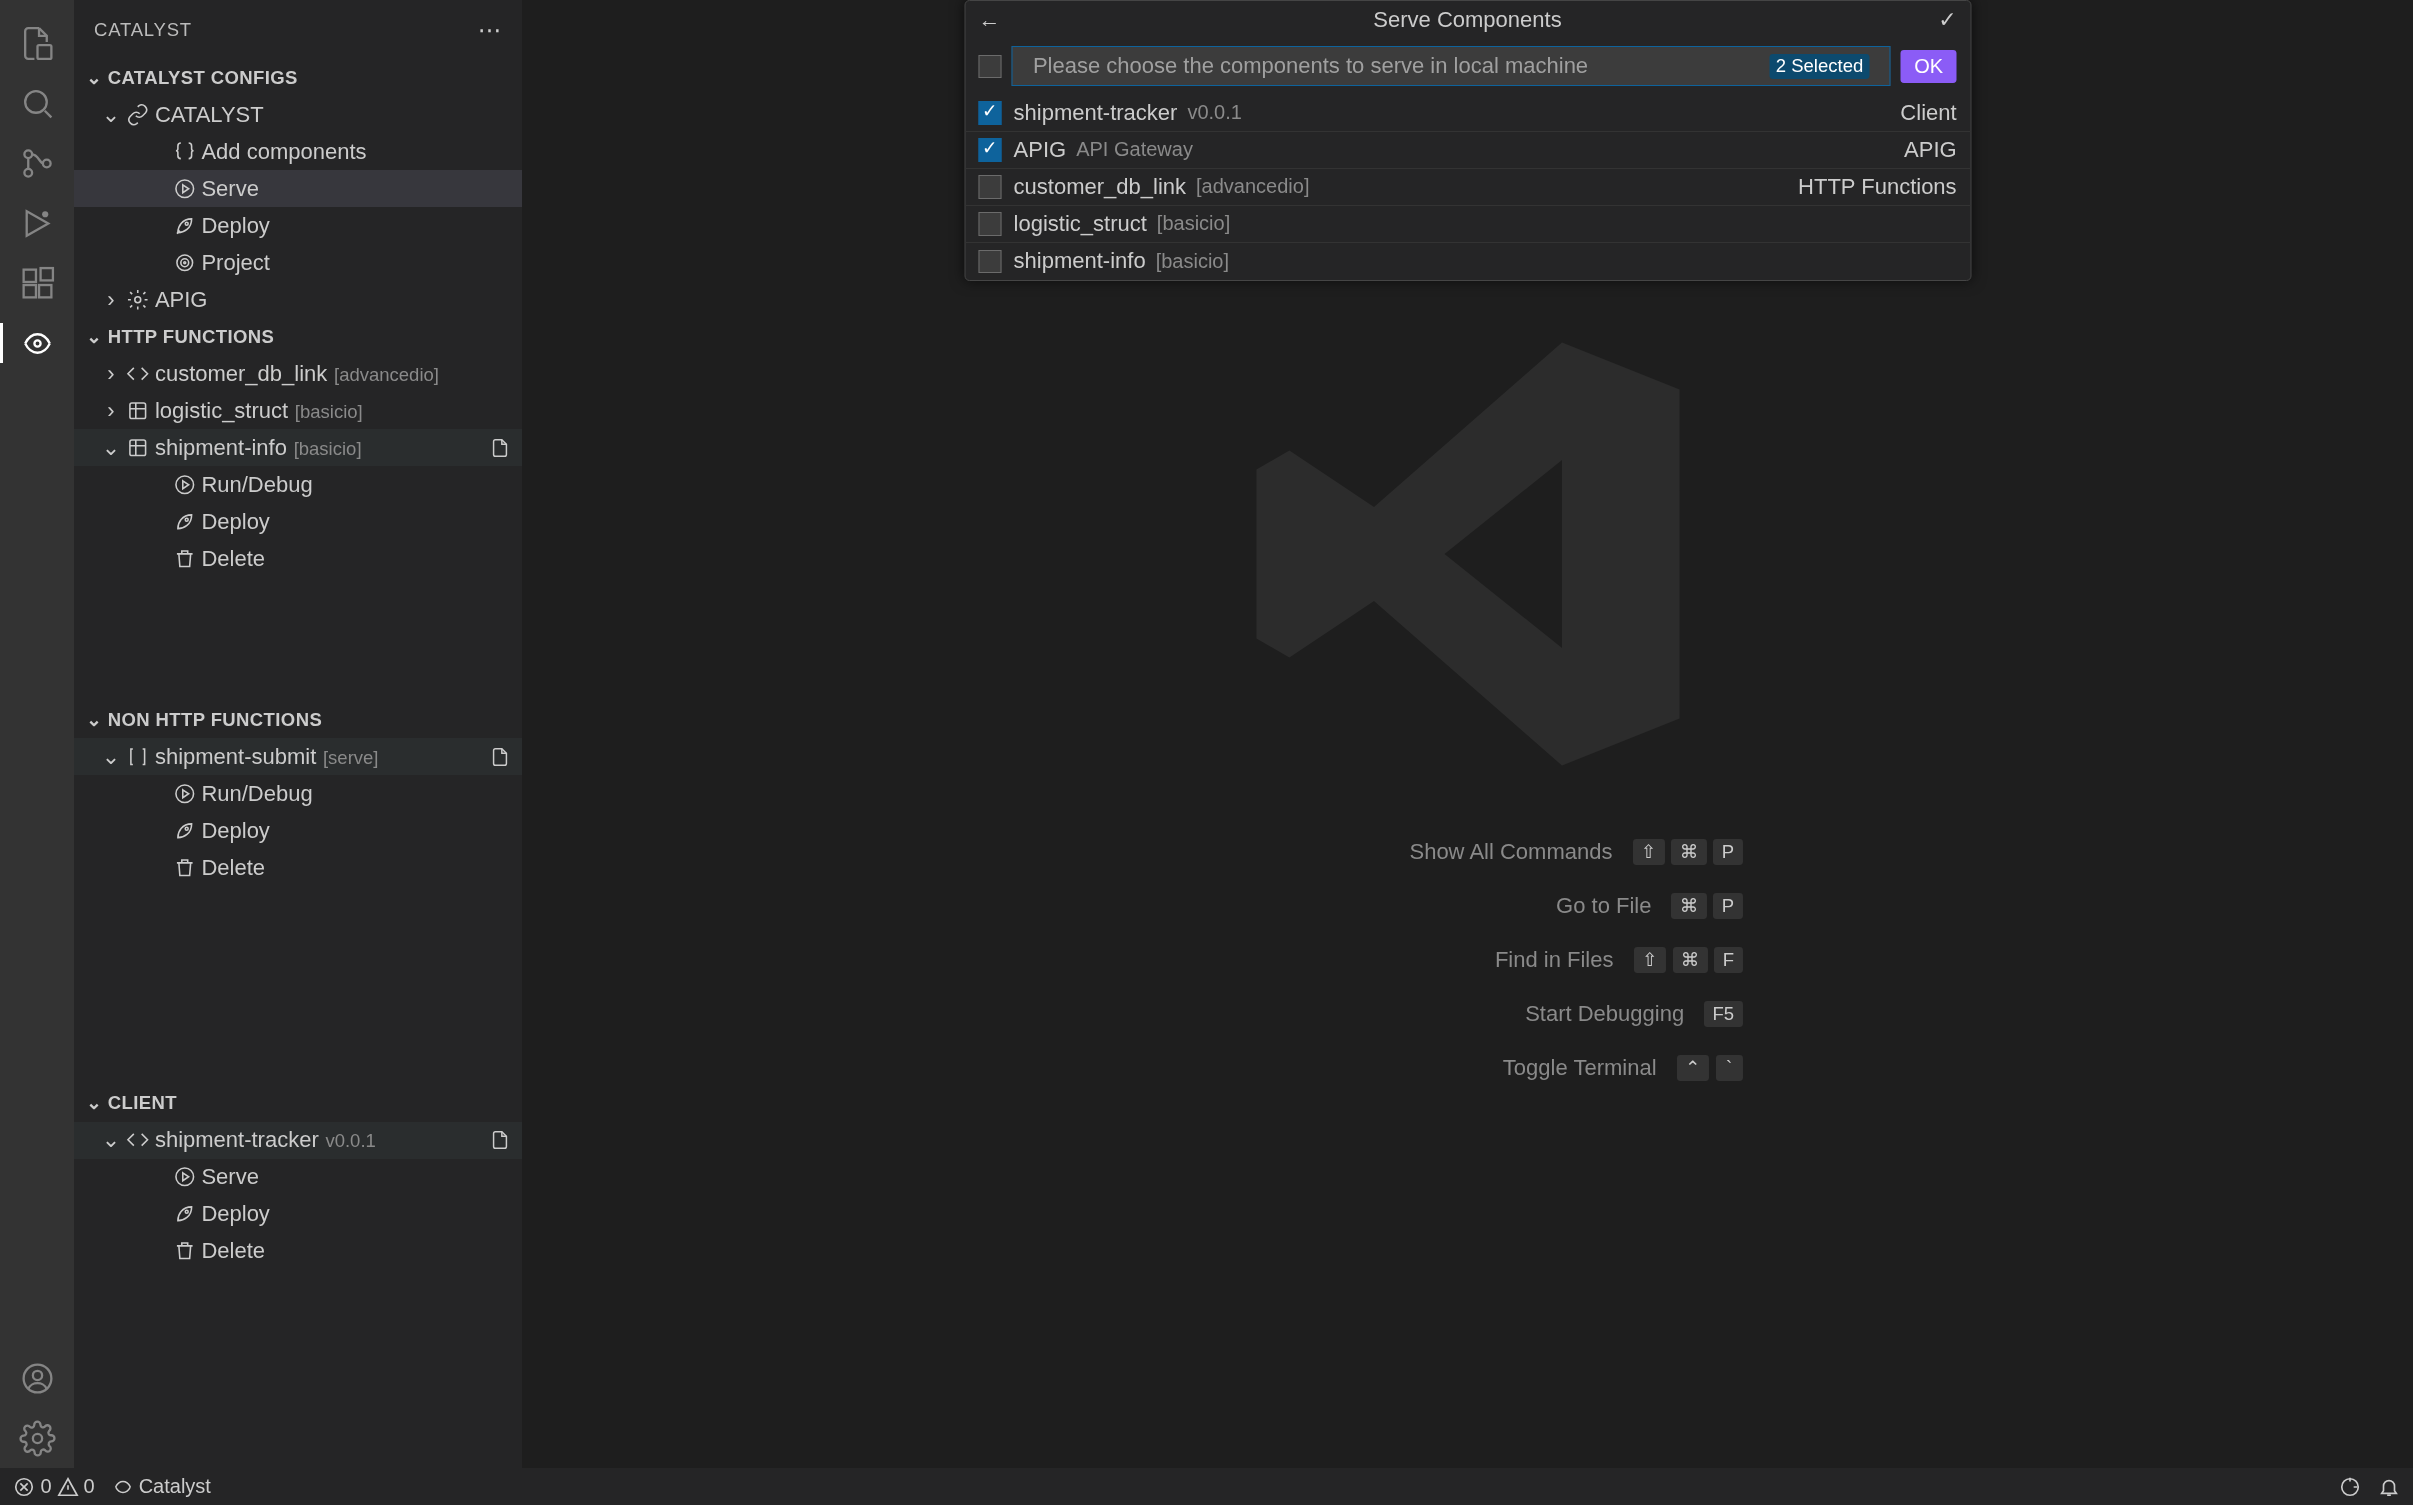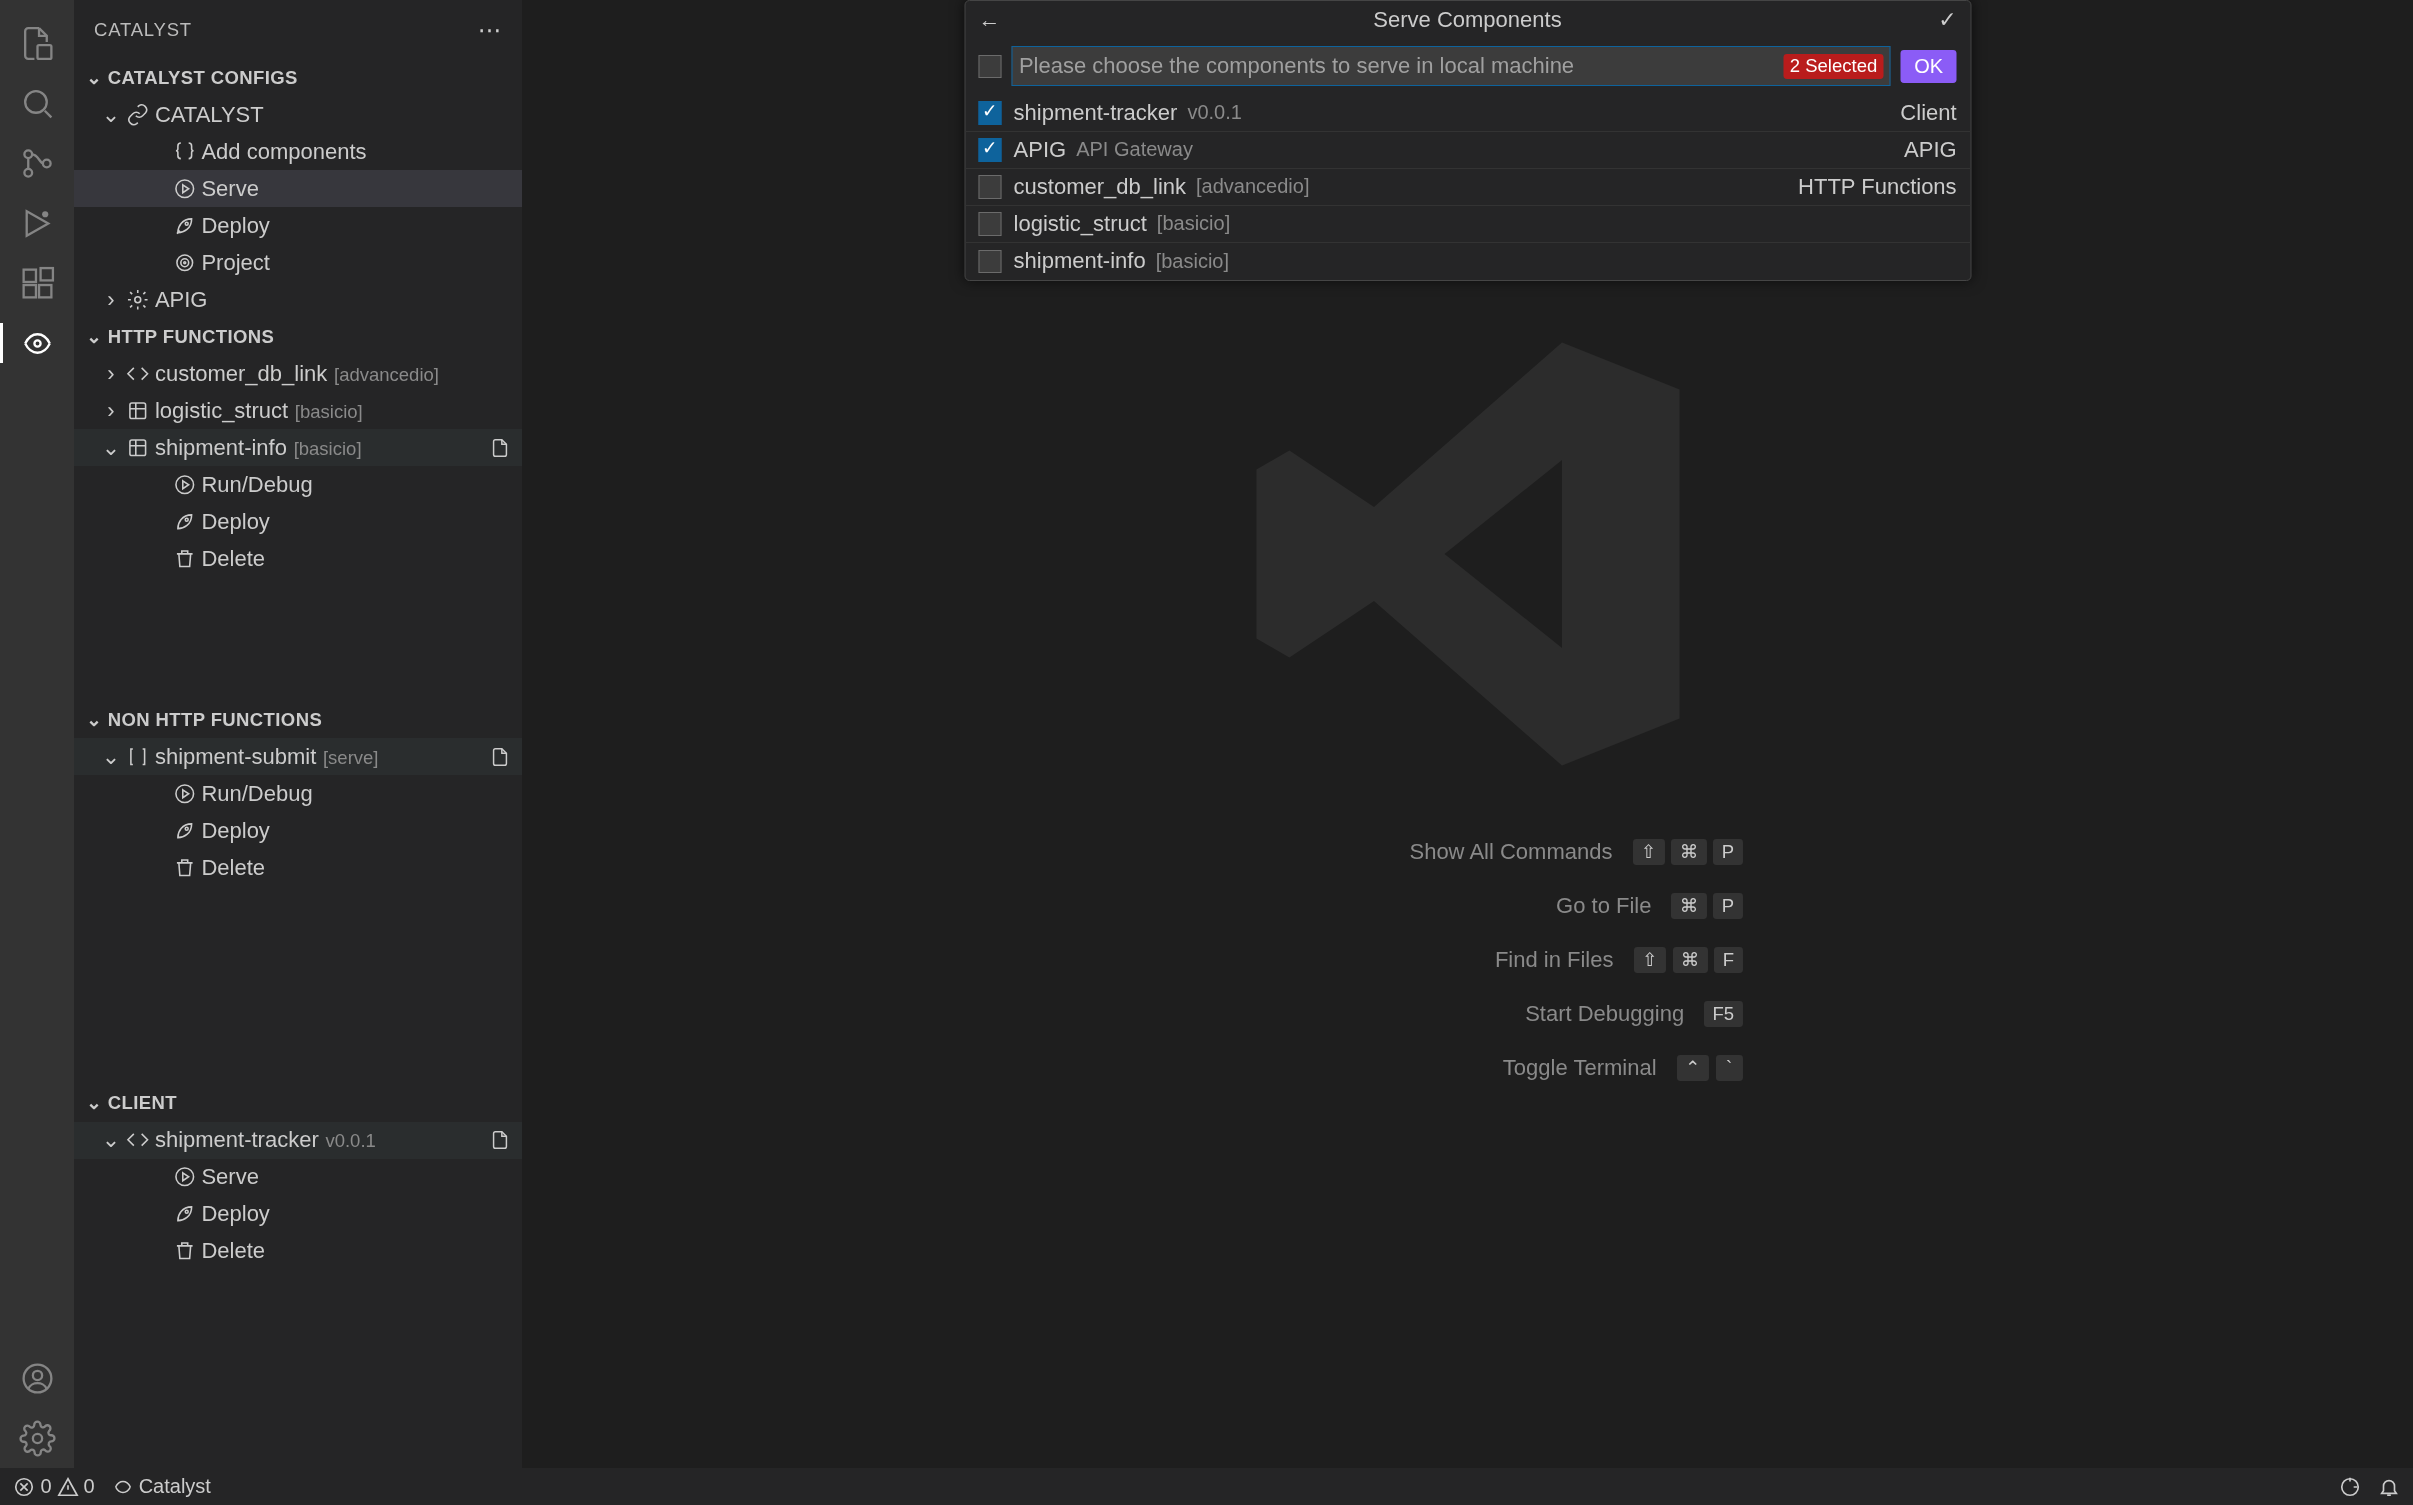--- a/index.html
+++ b/index.html
@@ -41,24 +41,24 @@
 
 .editor { position: absolute; left: 522px; top: 0; right: 0; bottom: 37px; background: #1e1e1e; }
 
 
 .quickinput { position: absolute; top: 0; left: 50%; transform: translateX(-50%); width: 1007px; background: #252526; border: 0.8px solid #454545; border-radius: 5px; box-shadow: 0 0 13.4px rgba(0,0,0,0.6); color: #cccccc; }
 .qi-title { height: 37px; display: flex; align-items: center; justify-content: center; position: relative; font-size: 22px; }
 .qi-back { position: absolute; left: 13.4px; color: #cccccc; cursor: pointer; }
 .qi-check { position: absolute; right: 13.4px; color: #cccccc; cursor: pointer; }
 .qi-input-row { display: flex; align-items: center; padding: 8.4px 13.4px; gap: 10px; }
 .qi-allbox { width: 23.5px; height: 23.5px; border: 1.7px solid #6b6b6b; background: #3c3c3c; }
-.qi-input-wrap { flex: 1; display: flex; align-items: center; border: 1.7px solid #0e639c; background: #3c3c3c; height: 40px; padding: 0 6px; }
+.qi-input-wrap { flex: 1; display: flex; align-items: center; border: 1.7px solid #0e639c; background: #3c3c3c; height: 40px; padding: 0 20px; }
 .qi-input { flex: 1; background: transparent; border: none; outline: none; color: #cccccc; font-size: 22px; }
 .qi-input::placeholder { color: #a0a0a0; }
-.qi-badge { background: #b91c1c; color: #ffffff; font-size: 18.5px; padding: 1.7px 6.7px; border-radius: 3.4px; margin-left: 7px; }
+.qi-badge { background: #0c4a6e; color: #ffffff; font-size: 18.5px; padding: 1.7px 6.7px; border-radius: 3.4px; margin-left: 7px; }
 .qi-ok { background: #8b5cf6; color: #ffffff; padding: 5px 13.4px; border-radius: 3.4px; font-size: 20px; cursor: pointer; }
 .qi-list { display: flex; flex-direction: column; }
 .qi-item { height: 37px; display: flex; align-items: center; padding: 0 13.4px; border-bottom: 0.8px solid #333333; }
 .qi-item:last-child { border-bottom: none; }
 .qi-cb { width: 23.5px; height: 23.5px; margin-right: 11.7px; border: 1.7px solid #6b6b6b; background: #3c3c3c; position: relative; }
 .qi-cb.checked { background: #0e639c; border-color: #0e639c; }
 .qi-cb.checked::after { content: "✓"; position: absolute; color: #ffffff; font-size: 18.5px; left: 2.5px; top: -1.7px; }
 .qi-name { color: #cccccc; }
 .qi-desc { color: #8a8a8a; margin-left: 10px; font-size: 20px; }
 .qi-right { margin-left: auto; color: #cccccc; }

